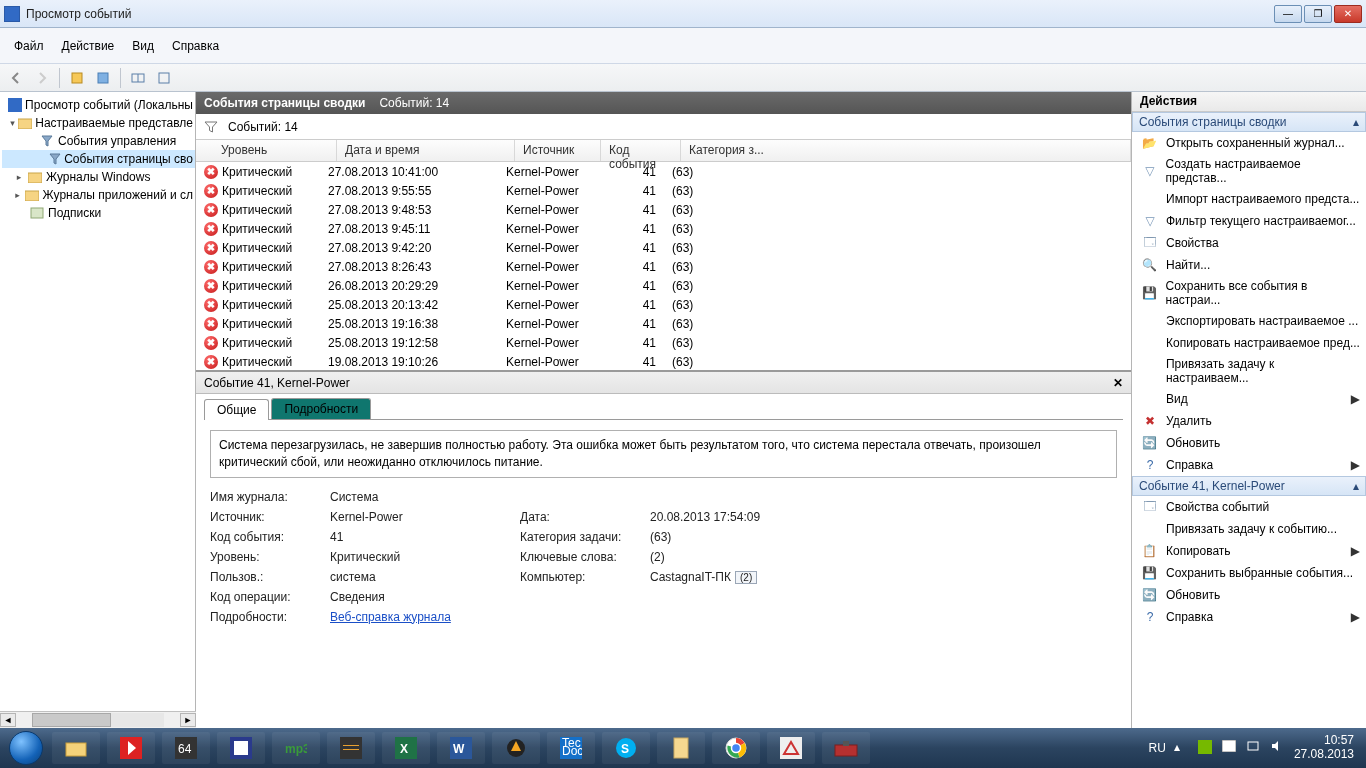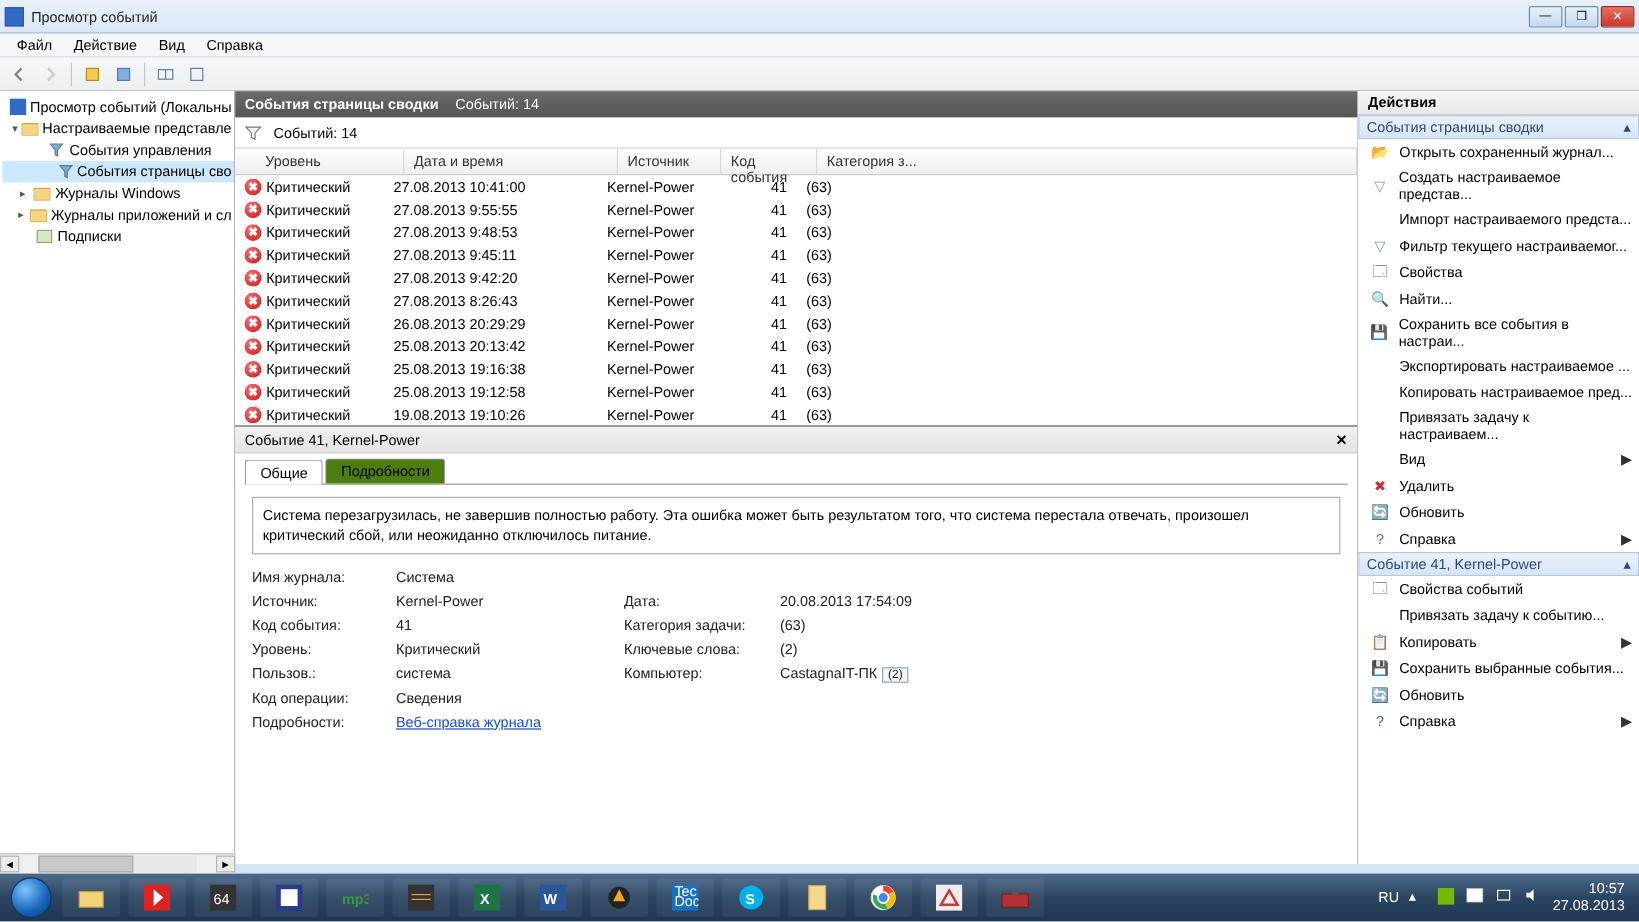--- a/index.html
+++ b/index.html
@@ -7,21 +7,21 @@
 
 
 .titlebar { height: 28px; background: linear-gradient(#eaf1fb, #d9e6f7); display: flex; align-items: center; padding: 0 4px; border-bottom: 1px solid #a0b4cc; }
 .titlebar .icon { width: 16px; height: 16px; margin-right: 6px; background:#316ac5; border:1px solid #2a5aa8;}
 .titlebar .title { flex: 1; color: #222; font-size: 12px; }
 .winbtns { display: flex; gap: 2px; }
 .winbtn { width: 28px; height: 18px; border: 1px solid #6b8fb5; border-radius: 2px; background: linear-gradient(#e8f0fb, #c6d8ee); display:flex; align-items:center; justify-content:center; font-size:10px; cursor:pointer;}
 .winbtn.close { background: linear-gradient(#e56f63, #c8392a); border-color:#9c2b1f; color:#fff;}
 
 
-.menubar { height: 20px; background: #f4f6fa; display: flex; align-items: center; padding: 0 6px; gap: 2px; border-bottom: 1px solid #cfd8e6;}
+.menubar { height: 36px; background: #f4f6fa; display: flex; align-items: center; padding: 0 6px; gap: 2px; border-bottom: 1px solid #cfd8e6;}
 .menubar span { padding: 2px 8px; cursor:pointer; }
 
 
 .toolbar { height: 28px; background: linear-gradient(#f6f7f8, #eceef0); display:flex; align-items:center; padding: 0 4px; gap:2px; border-bottom:1px solid #b9c3cf;}
 .tbtn { width: 24px; height: 22px; border: 1px solid transparent; display:flex;align-items:center;justify-content:center;border-radius:2px;cursor:pointer;}
 .tsep { width:1px; height:20px; background:#c0c6cf; margin:0 3px;}
 
 
 .main { display: flex; height: 644px; background:#fff; }
 .left { width: 196px; border-right: 1px solid #b5b5b5; overflow:hidden; background:#fff;}
@@ -53,21 +53,21 @@
 .td.c1{width:124px; display:flex;align-items:center;gap:4px;} .td.c2{width:178px;} .td.c3{width:86px;} .td.c4{width:80px; text-align:right;} .td.c5{flex:1;}
 .crit-ico { width:14px;height:14px;border-radius:50%;background:radial-gradient(circle at 35% 30%, #ff6b6b, #c41818);display:inline-flex;align-items:center;justify-content:center;color:#fff;font-size:10px;font-weight:bold;}
 
 
 .detail { flex:1; border-top:2px solid #9a9a9a; display:flex; flex-direction:column; overflow:hidden;}
 .dhead { height:22px; background:linear-gradient(#f0f0f0,#e4e4e4); display:flex;align-items:center;padding:0 8px;border-bottom:1px solid #bbb;}
 .dhead .dtitle{flex:1;}
 .dhead .dclose{cursor:pointer;font-weight:bold;}
 .dtabs { padding: 4px 8px 0 8px; background:#fff;}
 .dtabrow { display:flex; border-bottom:1px solid #9a9a9a;}
-.dtab { padding:3px 12px; border:1px solid #9a9a9a; border-bottom:none; margin-right:2px; background:#4d7c0f; border-radius:3px 3px 0 0; cursor:pointer;}
+.dtab { padding:3px 12px; border:1px solid #9a9a9a; border-bottom:none; margin-right:2px; background:#0f766e; border-radius:3px 3px 0 0; cursor:pointer;}
 .dtab.active { background:#fff; position:relative; top:1px;}
 .dbody { padding: 10px 14px; overflow:auto; flex:1;}
 .descbox { border:1px solid #b0b0b0; padding:6px 8px; margin-bottom:12px; line-height:1.4;}
 .kv { display:grid; grid-template-columns: 120px 190px 130px 1fr; row-gap:6px; align-items:center;}
 .kv .k { color:#222;}
 .kv .v { color:#222;}
 .link { color:#1a4fc7; text-decoration:underline; cursor:pointer;}
 .badge { display:inline-block; border:1px solid #9aa6b6; padding:0 4px; font-size:10px; background:#f2f5f9; margin-left:4px;}
 
 

